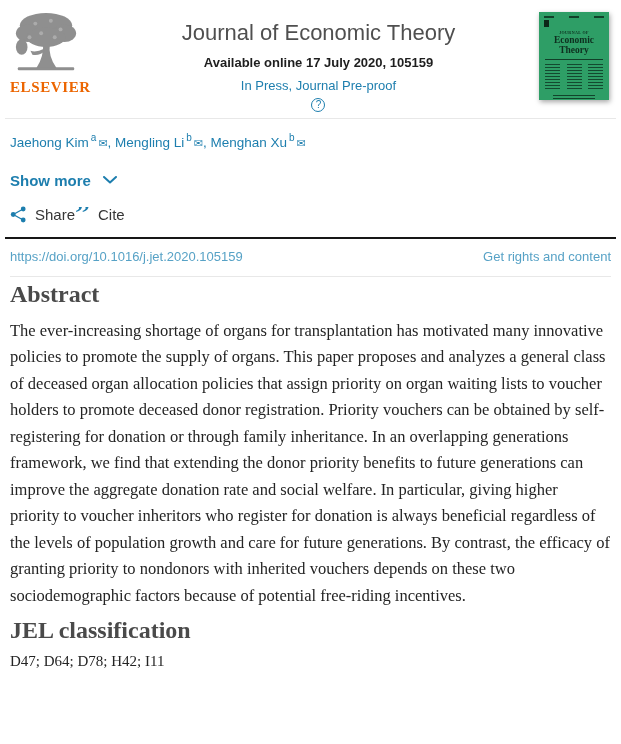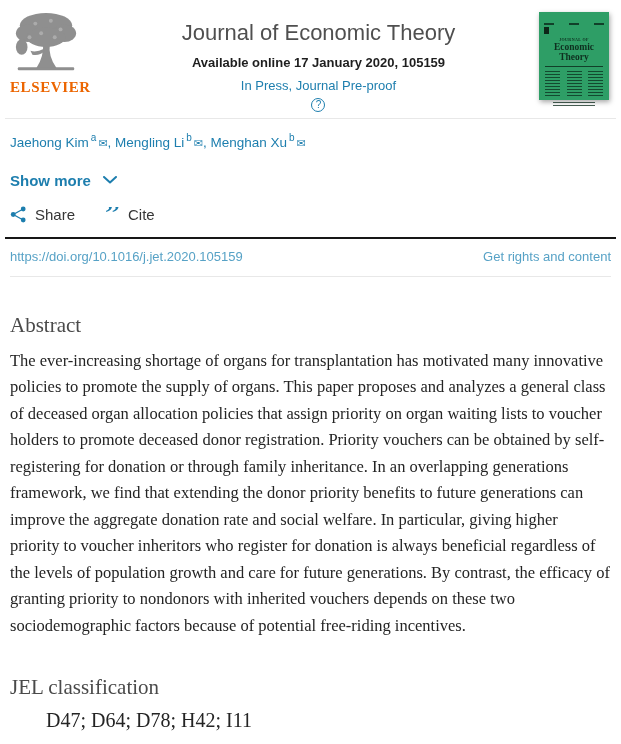--- a/index.html
+++ b/index.html
@@ -31,21 +31,21 @@
     display:inline-flex;align-items:center;gap:5px;cursor:pointer;flex-direction:column;}
   .help-icon{
     display:inline-flex;align-items:center;justify-content:center;
     width:14px;height:14px;border:1px solid var(--link-blue);border-radius:50%;
     font-size:10px;line-height:1;color:var(--link-blue);
   }
   .cover-wrap{width:74px;flex:0 0 74px;padding-top:2px;}
   .cover{
     width:70px;height:88px;background:var(--green);
     box-shadow:1px 2px 5px rgba(0,0,0,.35);
-    padding:11px 5px;cursor:pointer;position:relative;
+    padding:4px 5px;cursor:pointer;position:relative;
   }
   .cover-meta{display:flex;justify-content:space-between;margin-bottom:2px;}
   .cover-meta i{display:block;width:10px;height:2px;background:rgba(10,40,26,.8);}
   .cover-logo{width:5px;height:7px;background:#0d2618;margin:0 0 3px 0;}
   .cover-sup{font-family:"Liberation Serif",serif;font-size:4px;letter-spacing:.4px;
     color:#0d2f1f;text-align:center;font-weight:700;}
   .cover-big{font-family:"Liberation Serif",serif;font-size:9.5px;font-weight:700;
     color:#0e2f1f;text-align:center;line-height:1.1;}
   .cover-rule{height:1px;background:rgba(10,40,26,.8);margin:3px 1px 0;}
   .cover-toc{display:flex;justify-content:space-between;margin-top:4px;padding:0 1px;}
@@ -62,41 +62,41 @@
   }
   .title-star{color:#2d7cb5;font-size:24px;margin-left:9px;cursor:pointer;}
   .authors{margin-top:13px;font-size:13.5px;color:var(--link-blue);}
   .author{cursor:pointer;}
   .author .sup{font-size:10px;vertical-align:super;margin-left:2px;}
   .author .env{font-size:11px;margin-left:2px;}
   .show-more{
     margin-top:22px;display:inline-flex;align-items:center;gap:12px;
     color:var(--link-blue);font-weight:700;font-size:15px;cursor:pointer;
   }
-  .actions{margin-top:16px;display:flex;align-items:center;gap:30px;
+  .actions{margin-top:16px;display:flex;align-items:center;
     font-size:15px;color:#363636;}
   .action{display:inline-flex;align-items:center;gap:8px;cursor:pointer;}
   .cite-glyph{font-family:"Liberation Serif",serif;font-size:30px;font-weight:700;
     color:var(--link-blue);line-height:10px;height:14px;overflow:hidden;}
   
   .rule-dark{border:none;border-top:2px solid #161616;margin:14px 5px 0;}
   .doi-row{display:flex;justify-content:space-between;align-items:center;
     padding:10px 10px 12px;font-size:13px;}
   .doi-link,.rights-link{color:var(--light-blue);cursor:pointer;text-decoration:none;}
   .rule-light{border:none;border-top:1px solid #e8e8e8;margin:0 10px;}
   
   .section-h{
-    font-family:"Liberation Serif",serif;font-weight:400;font-size:21px;
-    color:#4a4a4a;margin:36px 0 0;
+    font-family:"Liberation Serif",serif;font-weight:700;font-size:24px;
+    color:#4a4a4a;margin:4px 0 0;
   }
   .abstract-text{
     font-family:"Liberation Serif",serif;font-size:16.5px;line-height:26.5px;
     color:#242424;margin:10px 0 8px;
   }
-  .jel-codes{font-family:"Liberation Serif",serif;font-size:20px;color:#242424;margin-top:9px;margin-left:36px;}
+  .jel-codes{font-family:"Liberation Serif",serif;font-size:15px;color:#242424;margin-top:9px;}
 </style>
 </head>
 <body>
 
 <div class="header">
   <div class="logo-wrap">
     <svg width="68" height="68" viewBox="0 0 70 70">
       <g fill="#8f8f8f">
         <ellipse cx="35" cy="16" rx="27" ry="13"></ellipse>
         <ellipse cx="16" cy="24" rx="12" ry="9"></ellipse>
@@ -114,21 +114,21 @@
           <circle cx="30" cy="24" r="2"></circle>
         <circle cx="18" cy="28" r="2"></circle>
           <circle cx="44" cy="28" r="2"></circle>
       </g>
     </svg>
     <div class="elsevier-text">ELSEVIER</div>
   </div>
 
   <div class="head-center">
     <div class="journal-title">Journal of Economic Theory</div>
-    <div class="avail">Available online 17 January 2020, 105159</div>
+    <div class="avail">Available online 17 July 2020, 105159</div>
     <div class="inpress-row">
       <span>In Press, Journal Pre-proof</span>
       <span class="help-icon">?</span>
     </div>
   </div>
 
   <div class="cover-wrap">
     <div class="cover">
       <div class="cover-meta">
           <i></i>

